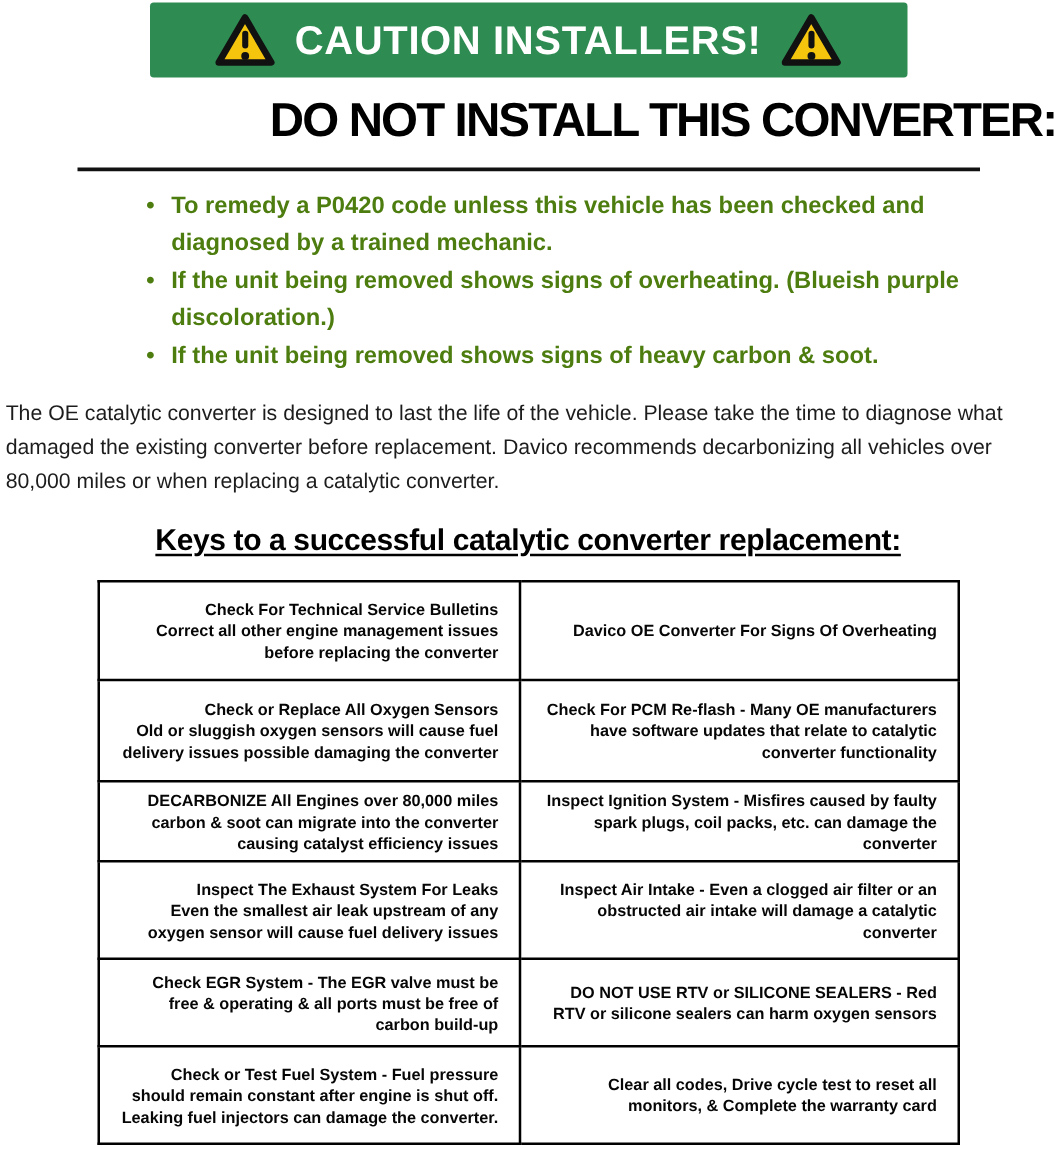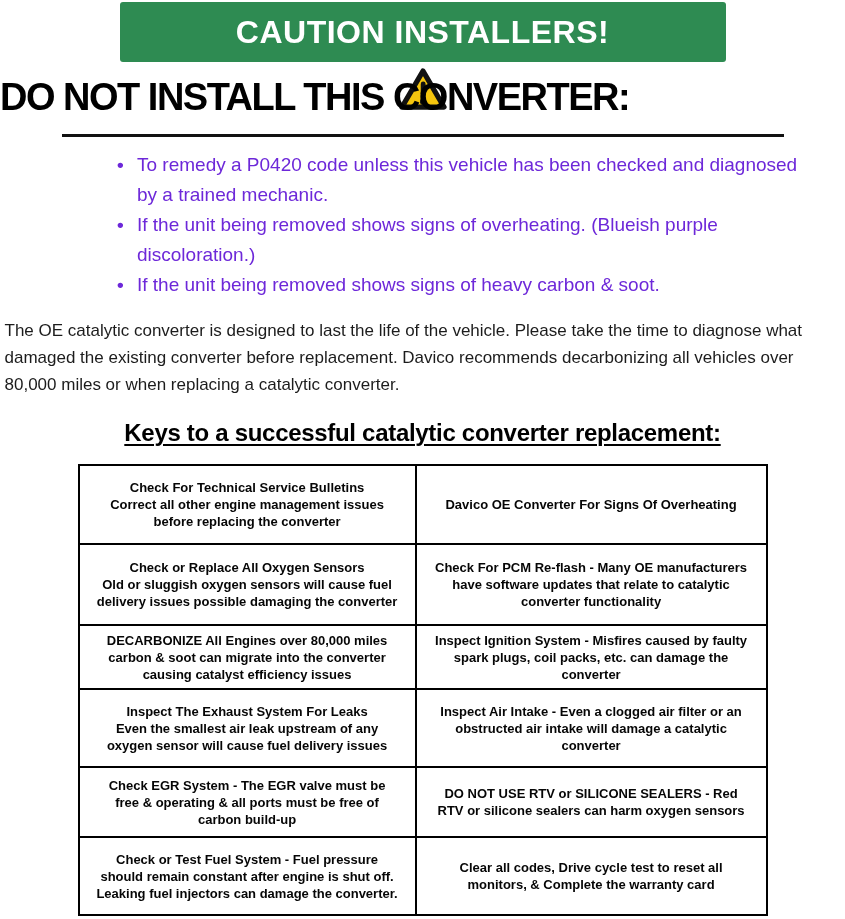--- a/index.html
+++ b/index.html
@@ -14,33 +14,33 @@
     display:flex;align-items:center;justify-content:center;gap:16px;
     border-radius:3px;
   }
   .banner-text{
     color:#ffffff;font-size:32px;font-weight:800;letter-spacing:.5px;
     white-space:nowrap;
   }
   .warn-icon{display:block;}
   
   .page-title{
-    text-align:left;font-size:38px;font-weight:800;letter-spacing:-1.5px;
+    text-align:right;font-size:38px;font-weight:800;letter-spacing:-1.5px;
     margin-top:13px;line-height:44px;color:#000;white-space:nowrap;
   }
   .divider{
     width:722px;height:3px;background:#111;margin:15px auto 0;border:0;
   }
   
   .warning-list{
     width:700px;margin:13px 0 0 115px;padding:0;list-style:none;
   }
   .warning-list li{
     position:relative;padding-left:22px;
-    font-size:19px;font-weight:400;line-height:30px;color:#6d28d9;
+    font-size:19px;font-weight:700;line-height:30px;color:#4d7c0f;
   }
   .warning-list li::before{
     content:"•";position:absolute;left:2px;top:0;font-size:19px;font-weight:700;
   }
   
   .intro-paragraph{
     margin:17px auto 0;width:836px;
     font-size:17px;line-height:27px;font-weight:400;color:#1c1c1c;
   }
   
@@ -49,33 +49,33 @@
     font-size:24px;font-weight:800;letter-spacing:-.3px;
     text-decoration:underline;text-underline-offset:3px;text-decoration-thickness:2px;
   }
   
   .checklist-table{
     width:690px;margin:17px auto 0;border-collapse:collapse;table-layout:fixed;
   }
   .checklist-table td{
     border:2.5px solid #000;
     font-size:13px;font-weight:700;line-height:17px;
-    text-align:center;vertical-align:middle;
+    text-align:right;vertical-align:middle;
     padding:4px 16px;white-space:pre-line;color:#060606;
   }
   .col-left{width:49%;}
   .col-right{width:51%;}
   .cell-large{font-size:15px;line-height:19px;}
   .r1{height:79px;} .r2{height:81px;margin-top:24px;} .r3{height:64px;}
   .r4{height:78px;margin-top:32px;} .r5{height:70px;} .r6{height:78px;}
 </style>
 </head>
 <body>
 
-<div class="banner" style="background: rgb(46, 139, 82); flex-direction: column;">
+<div class="banner" style="background: rgb(46, 139, 82);">
   <span>
     <svg class="warn-icon" width="48" height="44" viewBox="0 0 64 58">
       <path d="M32 5 L60 53 H4 Z" fill="#f5c50e" stroke="#111" stroke-width="7" stroke-linejoin="round"></path>
       <rect x="29" y="19" width="6.5" height="19" rx="3.2" fill="#111"></rect>
       <circle cx="32.2" cy="46" r="4.2" fill="#111"></circle>
     </svg>
   </span>
   <span class="banner-text">CAUTION INSTALLERS!</span>
   <span>
     <svg class="warn-icon" width="48" height="44" viewBox="0 0 64 58">

